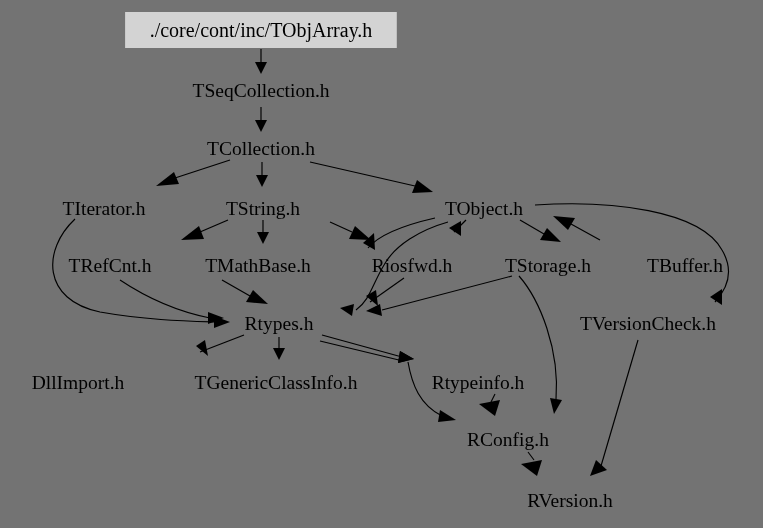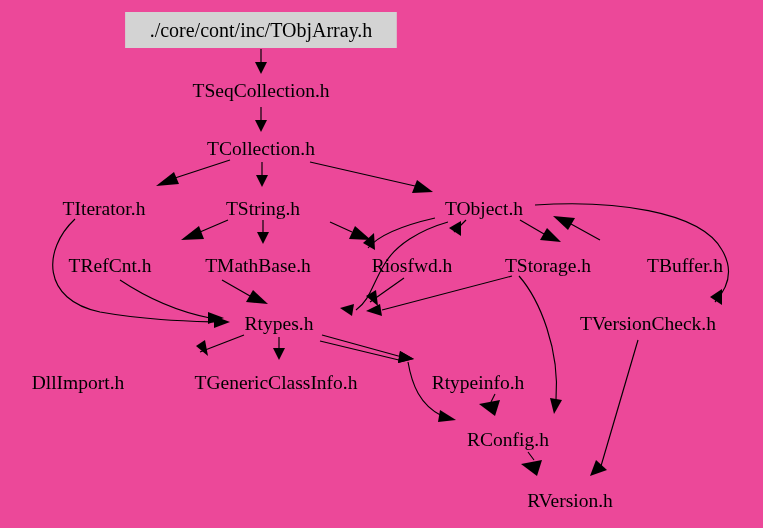--- a/index.html
+++ b/index.html
@@ -11,21 +11,21 @@
   body {
     width: 763px;
     height: 528px;
     overflow: hidden;
     font-family: "Liberation Serif", "DejaVu Serif", serif;
   }
   #graph-root {
     position: relative;
     width: 763px;
     height: 528px;
-    background: #ec4899;
+    background: #737373;
   }
   svg.graph-canvas {
     position: absolute;
     left: 0;
     top: 0;
     width: 763px;
     height: 528px;
     display: block;
   }
   .node-label {

